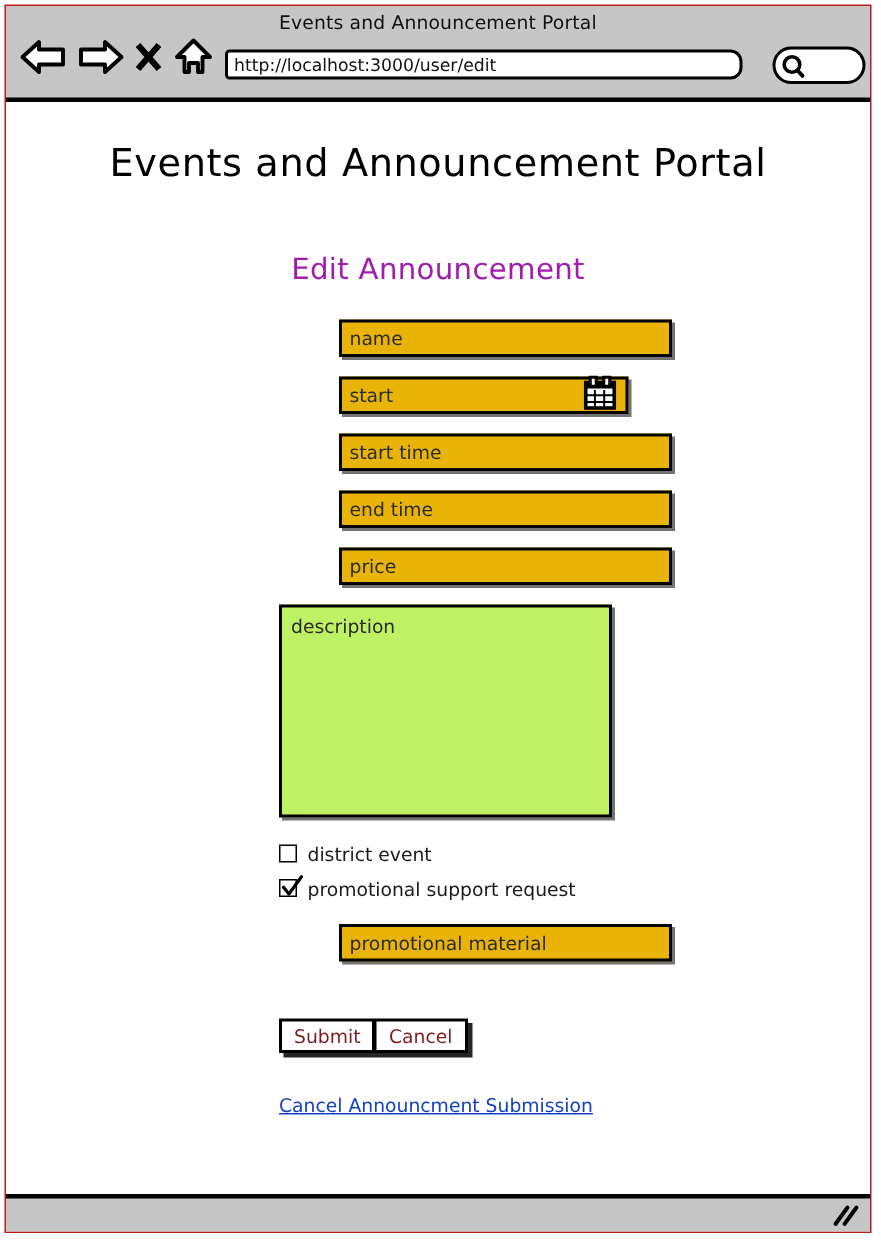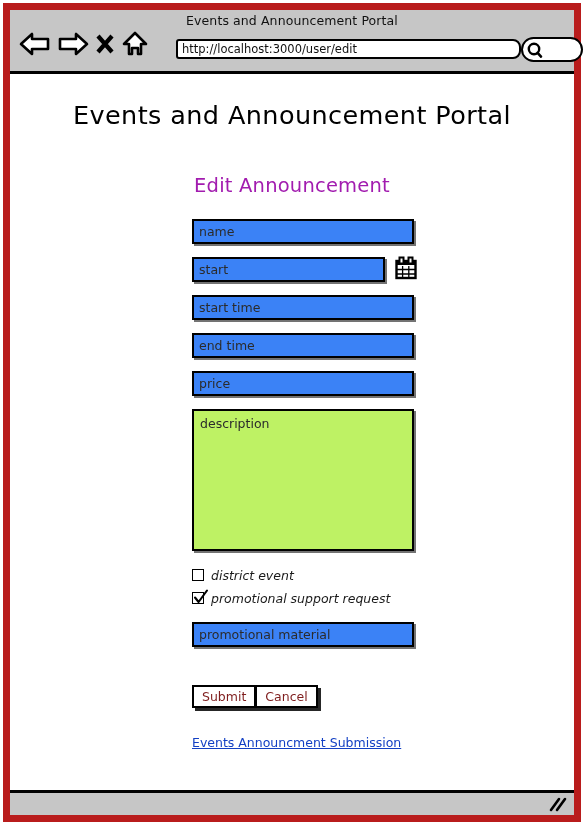--- a/index.html
+++ b/index.html
@@ -14,21 +14,21 @@
     overflow: hidden;
   }
 
   
   .browser-window {
     position: absolute;
     left: 3px;
     top: 3px;
     width: 578px;
     height: 819px;
-    border: 7px solid #b91c1c;
+    border: 1px solid #b91c1c;
     box-sizing: border-box;
     background: #ffffff;
   }
 
   
   .chrome {
     position: absolute;
     left: 0;
     top: 0;
     width: 100%;
@@ -56,21 +56,21 @@
     align-items: center;
     gap: 6px;
   }
   .nav-icon {
     display: block;
     line-height: 0;
   }
 
   .url-bar {
     position: absolute;
-    left: 166px;
+    left: 146px;
     top: 29px;
     width: 345px;
     height: 20px;
     background: #ffffff;
     border: 2.2px solid #000000;
     border-radius: 3px 8px 8px 3px;
     box-sizing: border-box;
     font-size: 11.5px;
     color: #111111;
     line-height: 17px;
@@ -133,25 +133,26 @@
     position: absolute;
     left: 182px;
     top: 145px;
     width: 222px;
   }
 
   .field {
     position: relative;
     width: 222px;
     height: 25px;
-    background: #3b82f6;
+    background: #eab308;
     border: 2.2px solid #000000;
     box-sizing: border-box;
     margin-bottom: 13px;
     box-shadow: 2px 2px 0 rgba(0,0,0,0.55);
+    margin-left: 40px;
   }
   .field .ph {
     position: absolute;
     left: 5px;
     top: 3px;
     font-size: 12.5px;
     color: #2b2b2b;
     white-space: nowrap;
   }
   .field.narrow { width: 193px; }
@@ -186,21 +187,20 @@
     font-size: 12.5px;
     color: #2b2b2b;
   }
 
   .check-row {
     display: flex;
     align-items: center;
     gap: 7px;
     margin-bottom: 7px;
     height: 16px;
-    font-style: italic;
   }
   .check-box {
     position: relative;
     width: 12px;
     height: 12px;
     border: 1.8px solid #000000;
     background: #ffffff;
     box-sizing: border-box;
     flex: 0 0 auto;
   }
@@ -379,21 +379,21 @@
 
       <div class="field">
         <span class="ph">promotional material</span>
       </div>
 
       <div class="buttons">
         <div class="btn">Submit</div>
         <div class="btn">Cancel</div>
       </div>
 
-      <a class="rescind-link">Events Announcment Submission</a>
+      <a class="rescind-link">Cancel Announcment Submission</a>
 
     </div>
   </div>
 
   <div class="statusbar">
     <span class="resize-grip">
       <svg width="22" height="18" viewBox="0 0 22 18">
         <path d="M5,14 L13,3 M11,14 L19,3" stroke="#000000" stroke-width="2.6" stroke-linecap="round"></path>
       </svg>
     </span>

